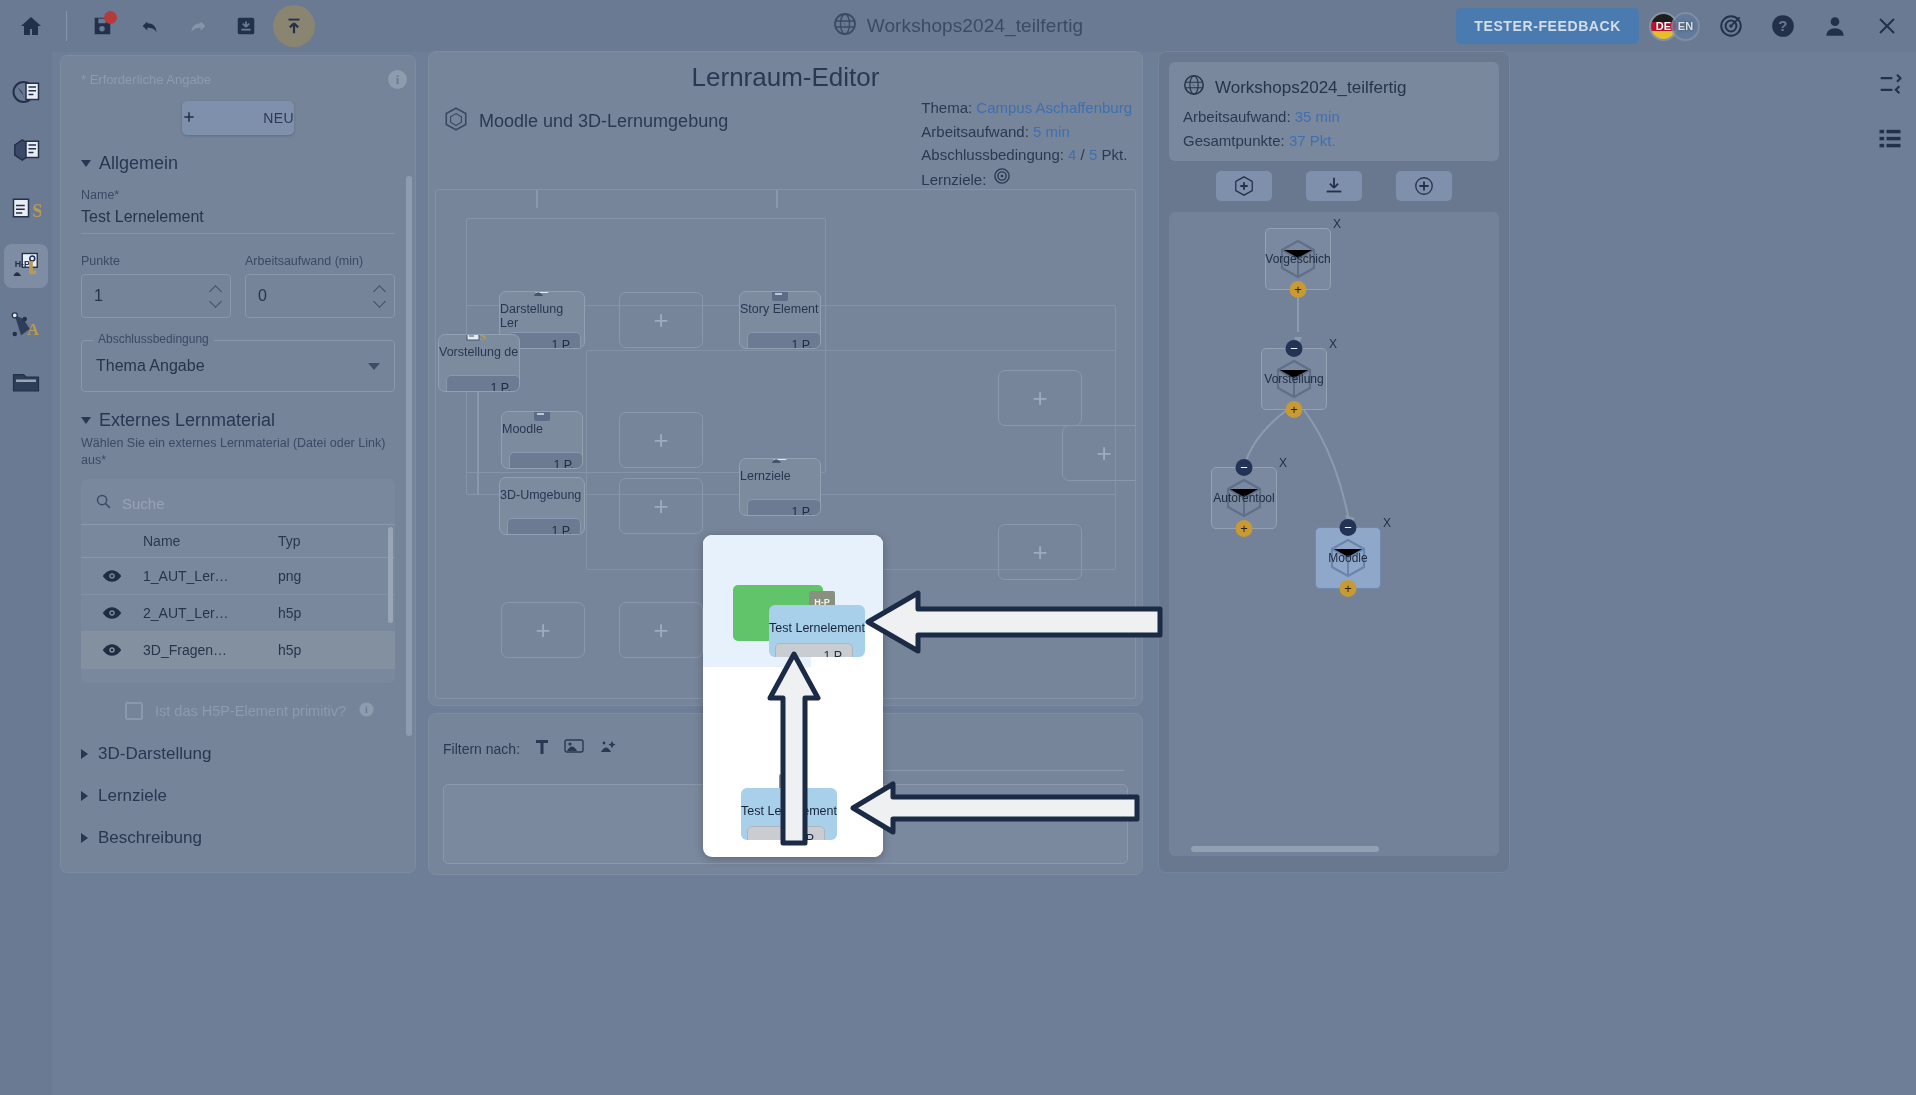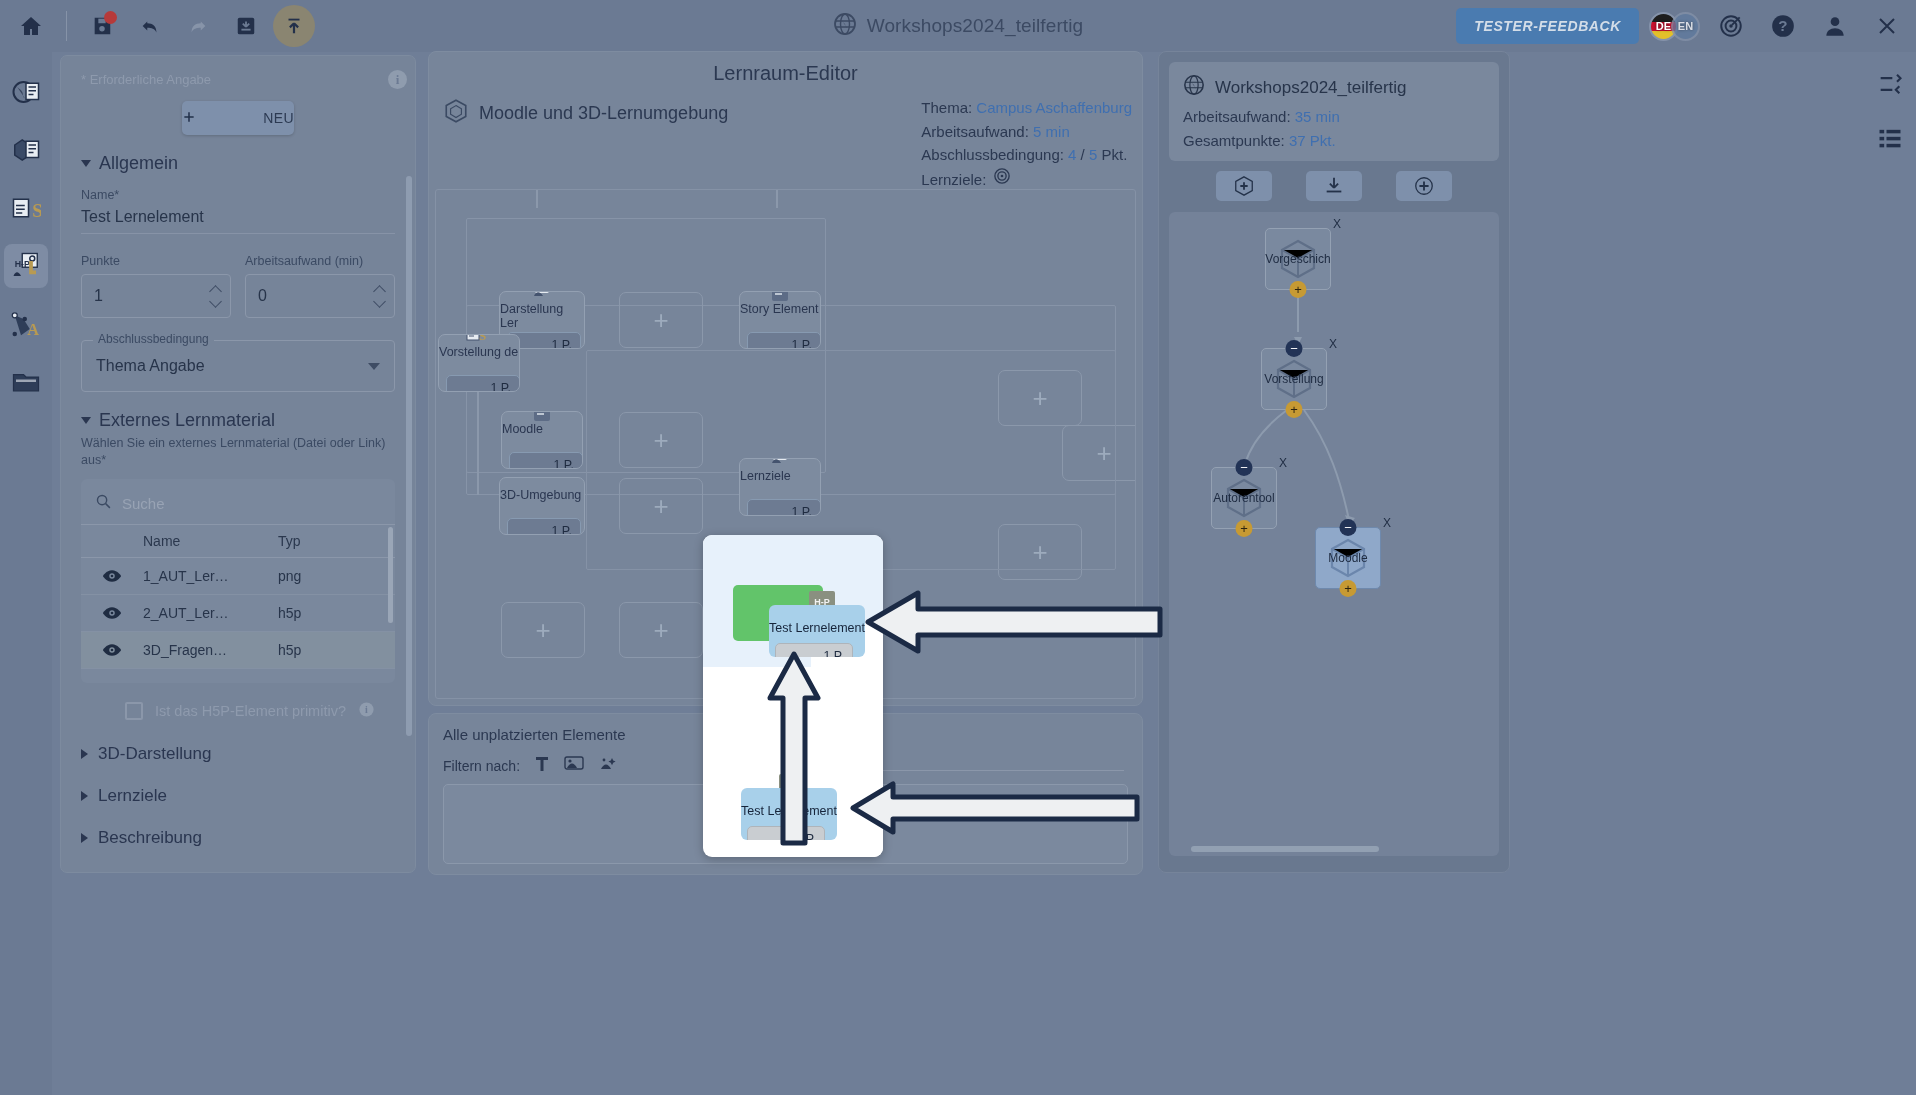--- a/index.html
+++ b/index.html
@@ -36,21 +36,21 @@
     pointer-events: none;
   }
   .tb-title { font-size: 19px; color: #3c4a63; letter-spacing: .1px; }
 
   .tb-right {
     position: absolute; right: 8px; top: 0; height: 52px;
     display: flex; align-items: center; gap: 10px;
   }
   .feedback-btn {
     background: #4a7bb0; color: #d3dde8; font-size: 14px; font-weight: bold;
-    letter-spacing: .6px; padding: 10px 18px; border-radius: 5px; border: none; font-style: italic;
+    letter-spacing: .6px; padding: 10px 18px; border-radius: 5px; border: none;
   }
   .lang-wrap { display: flex; align-items: flex-start; }
   .flag {
     width: 29px; height: 29px; border-radius: 50%; display: flex; align-items: center;
     justify-content: center; font-size: 11px; font-weight: bold; color: #fff;
     border: 2px solid #8593aa; overflow: hidden; position: relative;
   }
   .flag-de { background: linear-gradient(#1d1d1d 33%, #c8102e 33%, #c8102e 66%, #e3c02a 66%); }
   .flag-en { background: #5f7ba0; margin-left: -7px; opacity: .75; }
   .flag span { position: relative; z-index: 2; text-shadow: 0 0 3px rgba(0,0,0,.6); }
@@ -136,21 +136,21 @@
   .chk { width: 18px; height: 18px; border: 2px solid #8b97aa; border-radius: 2px; }
   .chk-lbl { font-size: 14.5px; color: #8e9aad; }
   .collapsed { display: flex; align-items: center; gap: 10px; margin-top: 22px; font-size: 17px; color: #2a3650; font-weight: 500; }
   .lp-scroll { position: absolute; right: 3px; top: 120px; width: 6px; height: 560px; border-radius: 3px; background: #8e9cb0; }
 
   
   .center {
     position: absolute; left: 428px; top: 51px; width: 715px; height: 655px;
     background: #77859a; border-radius: 8px; border: 1px solid #7e8ca0;
   }
-  .center-title { text-align: center; font-size: 20px; color: #2b3851; padding-top: 10px; }
+  .center-title { text-align: center; font-size: 26px; color: #2b3851; padding-top: 10px; }
   .center-sub { display: flex; align-items: center; gap: 10px; padding: 13px 0 0 14px; font-size: 18px; color: #2b3851; }
   .meta {
     position: absolute; right: 10px; top: 44px; font-size: 15px; color: #2b3851; line-height: 1.58; text-align: left;
   }
   .meta .lnk { color: #3f6fb0; }
   .meta .val { color: #3f6fb0; }
   .canvas {
     position: absolute; left: 6px; top: 137px; right: 6px; bottom: 6px;
     border: 1px solid #8592a6; border-radius: 3px; overflow: hidden;
   }
@@ -676,21 +676,20 @@
       <div class="slot" style="left:183px; top:222px;">+</div>
       <div class="slot" style="left:183px; top:288px;">+</div>
       <div class="slot" style="left:562px; top:334px;">+</div>
       <div class="slot" style="left:65px; top:412px;">+</div>
       <div class="slot" style="left:183px; top:412px;">+</div>
       <div class="room" style="left:150px; top:160px; width:530px; height:220px; border-color:#8592a6;"></div>
     </div>
   </div>
 
   <div class="bottom">
-    <div class="bt-title">Alle unplatzierten Elemente</div>
     <div class="bt-filter">
       <span>Filtern nach:</span>
       <span>
         <svg width="16" height="18" viewBox="0 0 16 18">
             <path d="M2 2h12v3H9.5v11h-3V5H2z" fill="#2b3851"></path>
           </svg>
       </span>
       <span>
         <svg width="20" height="18" viewBox="0 0 20 18">
             <rect x="1" y="2" width="18" height="12" rx="2" fill="none" stroke="#2b3851" stroke-width="1.4"></rect>

